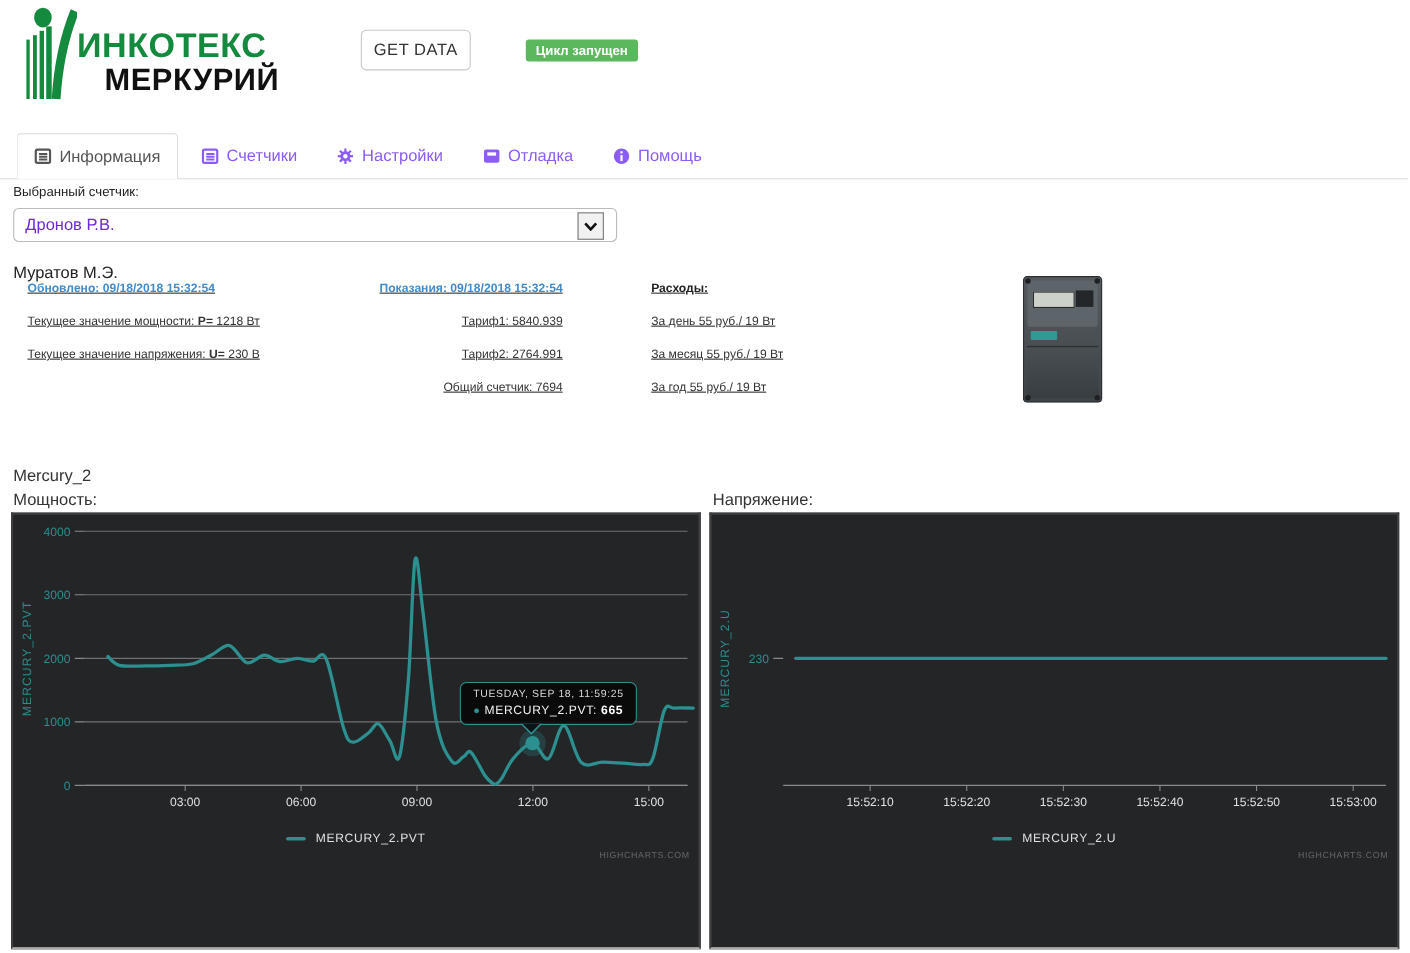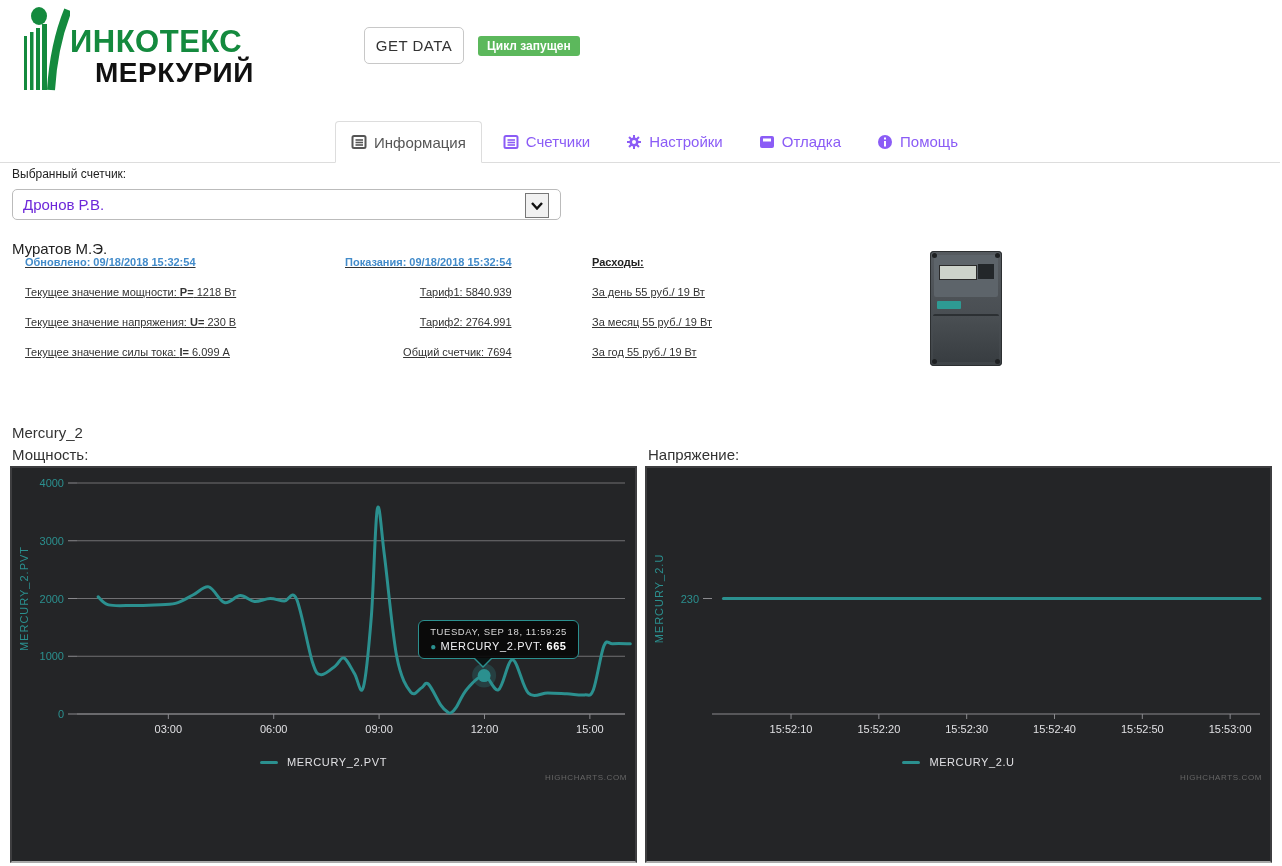--- a/index.html
+++ b/index.html
@@ -3,29 +3,29 @@
 <meta charset="utf-8">
 <style>
   html,body{margin:0;padding:0;background:#fff;}
   .page{position:relative;width:1282px;height:866px;overflow:hidden;background:#fff;
         font-family:"Liberation Sans",sans-serif;color:#333;}
 
   
   .logo-icon{position:absolute;left:22px;top:6px;}
   .logo-line1{position:absolute;left:70px;top:24px;font-size:31px;font-weight:bold;color:#148a3e;letter-spacing:.5px;}
   .logo-line2{position:absolute;left:95px;top:57px;font-size:28px;font-weight:bold;color:#111;letter-spacing:.5px;}
-  .get-data-btn{position:absolute;left:364px;top:27px;width:98px;height:35px;background:#fff;
+  .get-data-btn{position:absolute;left:328px;top:27px;width:98px;height:35px;background:#fff;
         border:1px solid #c8c8c8;border-radius:5px;font-size:15px;color:#333;letter-spacing:.5px;
         display:flex;align-items:center;justify-content:center;cursor:pointer;}
   .cycle-badge{position:absolute;left:478px;top:36px;background:#5cb85c;color:#fff;font-size:12px;
         font-weight:bold;padding:3px 9px;border-radius:3px;}
 
   
   .tabbar{position:absolute;left:0;top:121px;width:1280px;height:42px;border-bottom:1px solid #ddd;
-        display:flex;align-items:stretch;padding-left:28px;box-sizing:border-box;justify-content:center;}
+        display:flex;align-items:stretch;padding-left:15px;box-sizing:border-box;}
   .tab{display:flex;align-items:center;gap:7px;padding:0 15px;font-size:15px;color:#8b5cf6;cursor:pointer;}
   .tab svg{flex:0 0 auto;}
   .tab.active{background:#fff;border:1px solid #ddd;border-bottom:1px solid #fff;border-radius:4px 4px 0 0;
         color:#555;margin-bottom:-1px;}
   .tab + .tab{margin-left:6px;}
 
   
   .select-label{position:absolute;left:12px;top:167px;font-size:12px;color:#222;}
   .select-box{position:absolute;left:12px;top:189px;width:549px;height:31px;border:1px solid #bbb;
         border-radius:5px;background:#fff;box-sizing:border-box;cursor:pointer;}
@@ -159,21 +159,20 @@
         </svg>
     </div>
   </div>
 
   <div class="owner">Муратов М.Э.</div>
 
   <div class="info-col" id="info-col-1">
     <div class="r hdr-blue">Обновлено: 09/18/2018 15:32:54</div>
     <div class="r"><span>Текущее значение мощности: </span><b>P=</b><span> 1218 Вт</span></div>
     <div class="r"><span>Текущее значение напряжения: </span><b>U=</b><span> 230 В</span></div>
-    <div class="r"><span>Текущее значение силы тока: </span><b>I=</b><span> 6.099 А</span></div>
   </div>
 
   <div class="info-col" id="info-col-2">
     <div class="r hdr-blue">Показания: 09/18/2018 15:32:54</div>
     <div class="r">Тариф1: 5840.939</div>
     <div class="r">Тариф2: 2764.991</div>
     <div class="r">Общий счетчик: 7694</div>
   </div>
 
   <div class="info-col" id="info-col-3">

